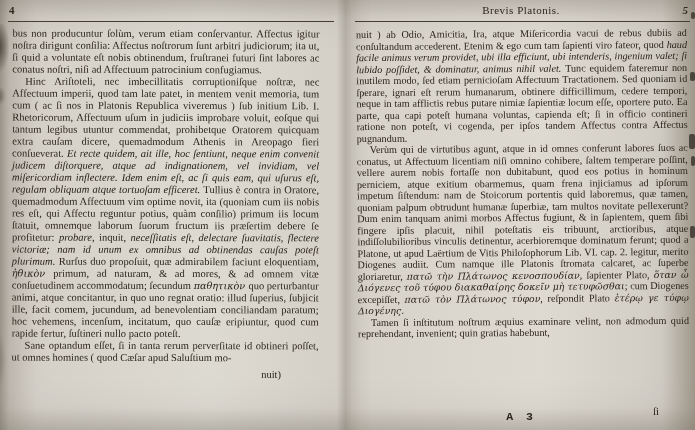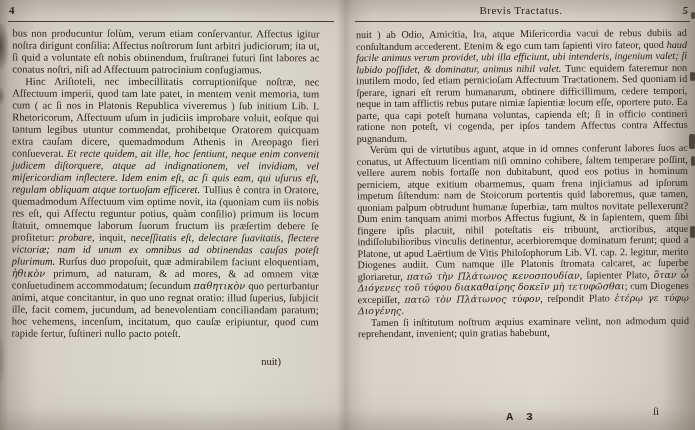--- a/index.html
+++ b/index.html
@@ -30,21 +30,21 @@
   .page-left .head-rule{margin-left:8px;margin-right:13px;}
   .page-right .head-rule{margin-left:8px;margin-right:5px;}
   .page-body{margin:6px 0 0 0;text-align:justify;}
   .page-left .page-body{margin-left:12px;margin-right:28px;font-size:10.5px;line-height:12px;transform:rotate(.15deg);}
   .page-right .page-body{margin-left:10px;margin-right:7px;font-size:10.2px;line-height:11.5px;transform:rotate(-.4deg);}
   .para{margin:0;}
   .para.indent{text-indent:13px;}
   .seg-roman{font-style:normal;}
   .seg-italic{font-style:italic;}
   .seg-greek{font-style:italic;font-family:"DejaVu Serif",serif;font-size:.92em;}
-  .catchword-left{text-align:right;padding-right:66px;font-size:10.5px;margin-top:16px;}
+  .catchword-left{text-align:right;padding-right:66px;font-size:10.5px;margin-top:5px;}
   .bottom-line{position:absolute;left:0;right:0;bottom:6px;height:14px;}
   .signature{position:absolute;left:0;right:0;text-align:center;font-size:11.5px;letter-spacing:3px;font-weight:bold;font-family:Liberation Mono, monospace;}
   .catchword-right{position:absolute;right:36px;top:-5px;font-size:11px;}
   
   .artifact{position:absolute;pointer-events:none;}
   .edge-blob-1{left:-5px;top:24px;width:15px;height:50px;
     background:radial-gradient(ellipse at 25% 45%, rgba(52,46,38,.8), rgba(52,46,38,0) 68%);}
   .edge-blob-2{left:-3px;top:86px;width:9px;height:20px;
     background:radial-gradient(ellipse at 20% 50%, rgba(60,54,45,.55), rgba(60,54,45,0) 70%);}
   .edge-blob-3{left:-4px;top:330px;width:10px;height:60px;
@@ -64,28 +64,29 @@
 <div class="scan">
 
   <div class="page page-left">
     <div class="page-head">
       <span class="page-num">4</span>
     </div>
     <hr class="head-rule">
     <div class="page-body">
         <p class="para"><span class="seg-roman">bus non producuntur ſolùm, verum etiam conſervantur. Affectus igitur noſtra dirigunt conſilia: Affectus noſtrorum ſunt arbitri judiciorum; ita ut, ſi quid a voluntate eſt nobis obtinendum, fruſtranei futuri ſint labores ac conatus noſtri, niſi ad Affectuum patrocinium confugiamus.</span></p>
         <p class="para indent"><span class="seg-roman">Hinc Ariſtoteli, nec imbecillitatis corruptioniſque noſtræ, nec Affectuum imperii, quod tam late patet, in mentem venit memoria, tum cum ( ac ſi nos in Platonis Republica viveremus ) ſub initium Lib. I. Rhetoricorum, Affectuum uſum in judiciis improbare voluit, eoſque qui tantum legibus utuntur commendat, prohibetque Oratorem quicquam extra cauſam dicere, quemadmodum Athenis in Areopago fieri conſueverat. </span><span class="seg-italic">Et recte quidem, ait ille, hoc ſentiunt, neque enim convenit judicem diſtorquere, atque ad indignationem, vel invidiam, vel miſericordiam inflectere. Idem enim eſt, ac ſi quis eam, qui uſurus eſt, regulam obliquam atque tortuoſam efficeret. </span><span class="seg-roman">Tullius è contra in Oratore, quemadmodum Affectuum vim optime novit, ita (quoniam cum iis nobis res eſt, qui Affectu reguntur potius, quàm conſilio) primum iis locum ſtatuit, omnemque laborum ſuorum fructum iis præſertim debere ſe profitetur: </span><span class="seg-italic">probare</span><span class="seg-roman">, inquit, </span><span class="seg-italic">neceſſitatis eſt, delectare ſuavitatis, flectere victoriæ; nam id unum ex omnibus ad obtinendas cauſas poteſt plurimum. </span><span class="seg-roman">Rurſus duo propoſuit, quæ admirabilem faciunt eloquentiam, </span><span class="seg-greek">ἠθικὸν </span><span class="seg-roman">primum, ad naturam, &amp; ad mores, &amp; ad omnem vitæ conſuetudinem accommodatum; ſecundum </span><span class="seg-greek">παθητικὸν </span><span class="seg-roman">quo perturbantur animi, atque concitantur, in quo uno regnat oratio: illud ſuperius, ſubjicit ille, facit comem, jucundum, ad benevolentiam conciliandam paratum; hoc vehemens, incenſum, incitatum, quo cauſæ eripiuntur, quod cum rapide fertur, ſuſtineri nullo pacto poteſt.</span></p>
+        <p class="para indent"><span class="seg-roman">Sane optandum eſſet, ſi in tanta rerum perverſitate id obtineri poſſet, ut omnes homines ( quod Cæſar apud Saluſtium mo-</span></p>
       </div>
     <div class="catchword-left">nuit)</div>
   </div>
 
   <div class="page page-right">
     <div class="page-head">
       <span class="page-num">5</span>
-      <div class="head-title">Brevis Tractatus.</div>
+      <div class="head-title">Brevis Platonis.</div>
     </div>
     <hr class="head-rule">
     <div class="page-body">
         <p class="para"><span class="seg-roman">nuit ) ab Odio, Amicitia, Ira, atque Miſericordia vacui de rebus dubiis ad conſultandum accederent. Etenim &amp; ego cum tam ſapienti viro fateor, quod </span><span class="seg-italic">haud facile animus verum providet, ubi illa efficiunt, ubi intenderis, ingenium valet; ſi lubido poſſidet, &amp; dominatur, animus nihil valet. </span><span class="seg-roman">Tunc equidem fateremur non inutilem modo, ſed etiam pernicioſam Affectuum Tractationem. Sed quoniam id ſperare, ignari eſt rerum humanarum, obtinere difficillimum, cedere tempori, neque in tam afflictis rebus putare nimiæ ſapientiæ locum eſſe, oportere puto. Ea parte, qua capi poteſt humana voluntas, capienda eſt; ſi in officio contineri ratione non poteſt, vi cogenda, per ipſos tandem Affectus contra Affectus pugnandum.</span></p>
         <p class="para indent"><span class="seg-roman">Verùm qui de virtutibus agunt, atque in id omnes conferunt labores ſuos ac conatus, ut Affectuum licentiam niſi omnino cohibere, ſaltem temperare poſſint, vellere aurem nobis fortaſſe non dubitabunt, quod eos potius in hominum perniciem, atque exitium obarmemus, quam frena injiciamus ad ipſorum impetum ſiſtendum: nam de Stoicorum portentis quid laboremus, quæ tamen, quoniam palpum obtrudunt humanæ ſuperbiæ, tam multos novitate pellexerunt? Dum enim tanquam animi morbos Affectus fugiunt, &amp; in ſapientem, quem ſibi fingere ipſis placuit, nihil poteſtatis eis tribuunt, arctioribus, atque indiſſolubilioribus vinculis detinentur, acerbioremque dominatum ferunt; quod a Platone, ut apud Laërtium de Vitis Philoſophorum Lib. VI. cap. 2. legitur, merito Diogenes audiit. Cum namque ille Platonis ſtromata calcaret, ac ſuperbe gloriaretur, </span><span class="seg-greek">πατῶ τὴν Πλάτωνος κενοσπουδίαν</span><span class="seg-roman">, ſapienter Plato, </span><span class="seg-greek">ὅταν ὦ Διόγενες τοῦ τύφου διακαθαίρης δοκεῖν μὴ τετυφῶσθαι</span><span class="seg-roman">; cum Diogenes excepiſſet, </span><span class="seg-greek">πατῶ τὸν Πλάτωνος τύφον</span><span class="seg-roman">, reſpondit Plato </span><span class="seg-greek">ἑτέρῳ γε τύφῳ Διογένης.</span></p>
         <p class="para indent"><span class="seg-roman">Tamen ſi inſtitutum noſtrum æquius examinare velint, non admodum quid reprehendant, invenient; quin gratias habebunt,</span></p>
       </div>
     <div class="bottom-line">
       <span class="signature">A 3</span>
       <span class="catchword-right">ſi</span>

